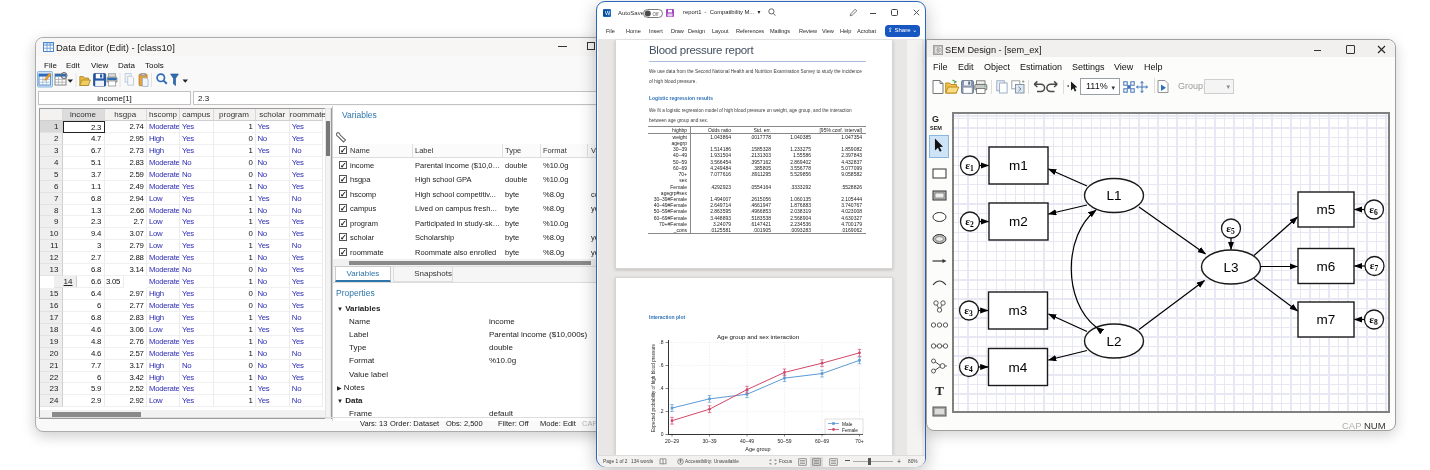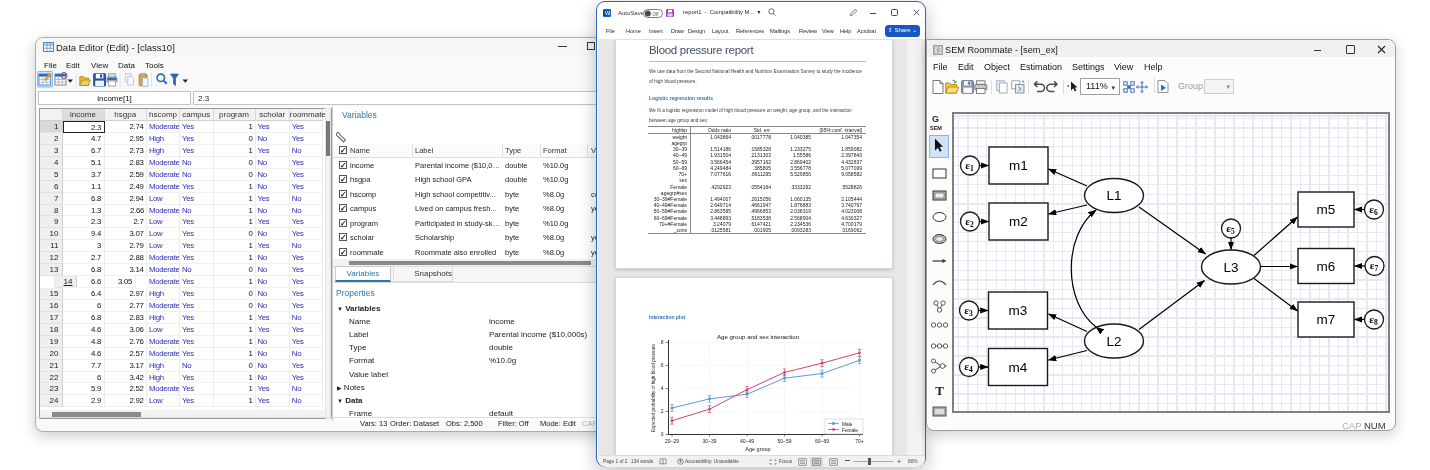--- a/index.html
+++ b/index.html
@@ -226,21 +226,21 @@
 <div class="rn" style="left:0.0px;top:155.16px;width:22.5px;height:11.93px;line-height:11.93px;">13</div>
 <div class="cell num" style="left:22.5px;top:155.16px;width:42.0px;height:11.93px;line-height:11.93px;padding-right:2.5px;">6.8</div>
 <div class="cell num" style="left:64.5px;top:155.16px;width:42.5px;height:11.93px;line-height:11.93px;padding-right:2.5px;">3.14</div>
 <div class="cell lab" style="left:107.0px;top:155.16px;width:33.0px;height:11.93px;line-height:11.93px;padding-left:2px;">Moderate</div>
 <div class="cell lab" style="left:140.0px;top:155.16px;width:33.5px;height:11.93px;line-height:11.93px;padding-left:2px;">No</div>
 <div class="cell num" style="left:173.5px;top:155.16px;width:42.0px;height:11.93px;line-height:11.93px;padding-right:2px;">0</div>
 <div class="cell lab" style="left:215.5px;top:155.16px;width:34.3px;height:11.93px;line-height:11.93px;padding-left:2px;">No</div>
 <div class="cell lab" style="left:249.8px;top:155.16px;width:33.7px;height:11.93px;line-height:11.93px;padding-left:2px;">Yes</div>
 <div class="rn" style="left:14px;top:167.09px;width:22.5px;height:11.93px;line-height:11.93px;text-decoration:underline;">14</div>
 <div class="cell num" style="left:22.5px;top:167.09px;width:42.0px;height:11.93px;line-height:11.93px;padding-right:2.5px;">6.6</div>
-<div class="cell num" style="left:64.5px;top:167.09px;width:31px;height:11.93px;line-height:11.93px;padding-right:2.5px;">3.05</div>
+<div class="cell num" style="left:64.5px;top:167.09px;width:19px;height:11.93px;line-height:11.93px;padding-right:2.5px;">3.05</div>
 <div class="cell lab" style="left:107.0px;top:167.09px;width:33.0px;height:11.93px;line-height:11.93px;padding-left:2px;">Moderate</div>
 <div class="cell lab" style="left:140.0px;top:167.09px;width:33.5px;height:11.93px;line-height:11.93px;padding-left:2px;">Yes</div>
 <div class="cell num" style="left:173.5px;top:167.09px;width:42.0px;height:11.93px;line-height:11.93px;padding-right:2px;">1</div>
 <div class="cell lab" style="left:215.5px;top:167.09px;width:34.3px;height:11.93px;line-height:11.93px;padding-left:2px;">No</div>
 <div class="cell lab" style="left:249.8px;top:167.09px;width:33.7px;height:11.93px;line-height:11.93px;padding-left:2px;">Yes</div>
 <div class="rn" style="left:0.0px;top:179.02px;width:22.5px;height:11.93px;line-height:11.93px;">15</div>
 <div class="cell num" style="left:22.5px;top:179.02px;width:42.0px;height:11.93px;line-height:11.93px;padding-right:2.5px;">6.4</div>
 <div class="cell num" style="left:64.5px;top:179.02px;width:42.5px;height:11.93px;line-height:11.93px;padding-right:2.5px;">2.97</div>
 <div class="cell lab" style="left:107.0px;top:179.02px;width:33.0px;height:11.93px;line-height:11.93px;padding-left:2px;">High</div>
 <div class="cell lab" style="left:140.0px;top:179.02px;width:33.5px;height:11.93px;line-height:11.93px;padding-left:2px;">Yes</div>
@@ -716,21 +716,21 @@
 <div id="sem" class="win">
 <div class="a" style="left:0;top:0;right:0;height:17px;background:#f1f0ef;border-radius:0 8px 0 0"></div>
 <svg class="a" style="left:6px;top:4.5px" width="10" height="10" viewBox="0 0 11 11">
         <rect x="0.5" y="0.5" width="10" height="10" fill="#f5f5f5" stroke="#999"></rect>
         <rect x="1.5" y="2" width="4" height="7" fill="#e0e0e0" stroke="#888" stroke-width="0.6"></rect>
         <rect x="6.5" y="1.5" width="3" height="2" fill="#fff" stroke="#888" stroke-width="0.6"></rect>
         <rect x="6.5" y="4.5" width="3" height="2" fill="#fff" stroke="#888" stroke-width="0.6"></rect>
         <rect x="6.5" y="7.5" width="3" height="2" fill="#fff" stroke="#888" stroke-width="0.6"></rect>
         <path d="M4 5.5 L6.5 2.5 M4 5.5 L6.5 5.5 M4 5.5 L6.5 8.5" stroke="#888" stroke-width="0.5"></path>
       </svg>
-<div class="a" style="left:18px;top:4.5px;font-size:9.2px;color:#1a1a1a">SEM Roommate - [sem_ex]</div>
+<div class="a" style="left:18px;top:4.5px;font-size:9.2px;color:#1a1a1a">SEM Design - [sem_ex]</div>
 <div class="a" style="left:387px;top:9.5px;width:7px;height:1.3px;background:#333"></div>
 <div class="a" style="left:419px;top:5px;width:9px;height:9px;border:1px solid #333;border-radius:1px"></div>
 <svg class="a" style="left:450px;top:5px" width="9" height="9" viewBox="0 0 9 9">
         <line x1="1" y1="1" x2="8" y2="8" stroke="#222" stroke-width="1.1"></line>
         <line x1="8" y1="1" x2="1" y2="8" stroke="#222" stroke-width="1.1"></line>
       </svg>
 <div class="menu">
 <span style="left:6px;top:22px">File</span>
 <span style="left:31px;top:22px">Edit</span>
 <span style="left:57px;top:22px">Object</span>

